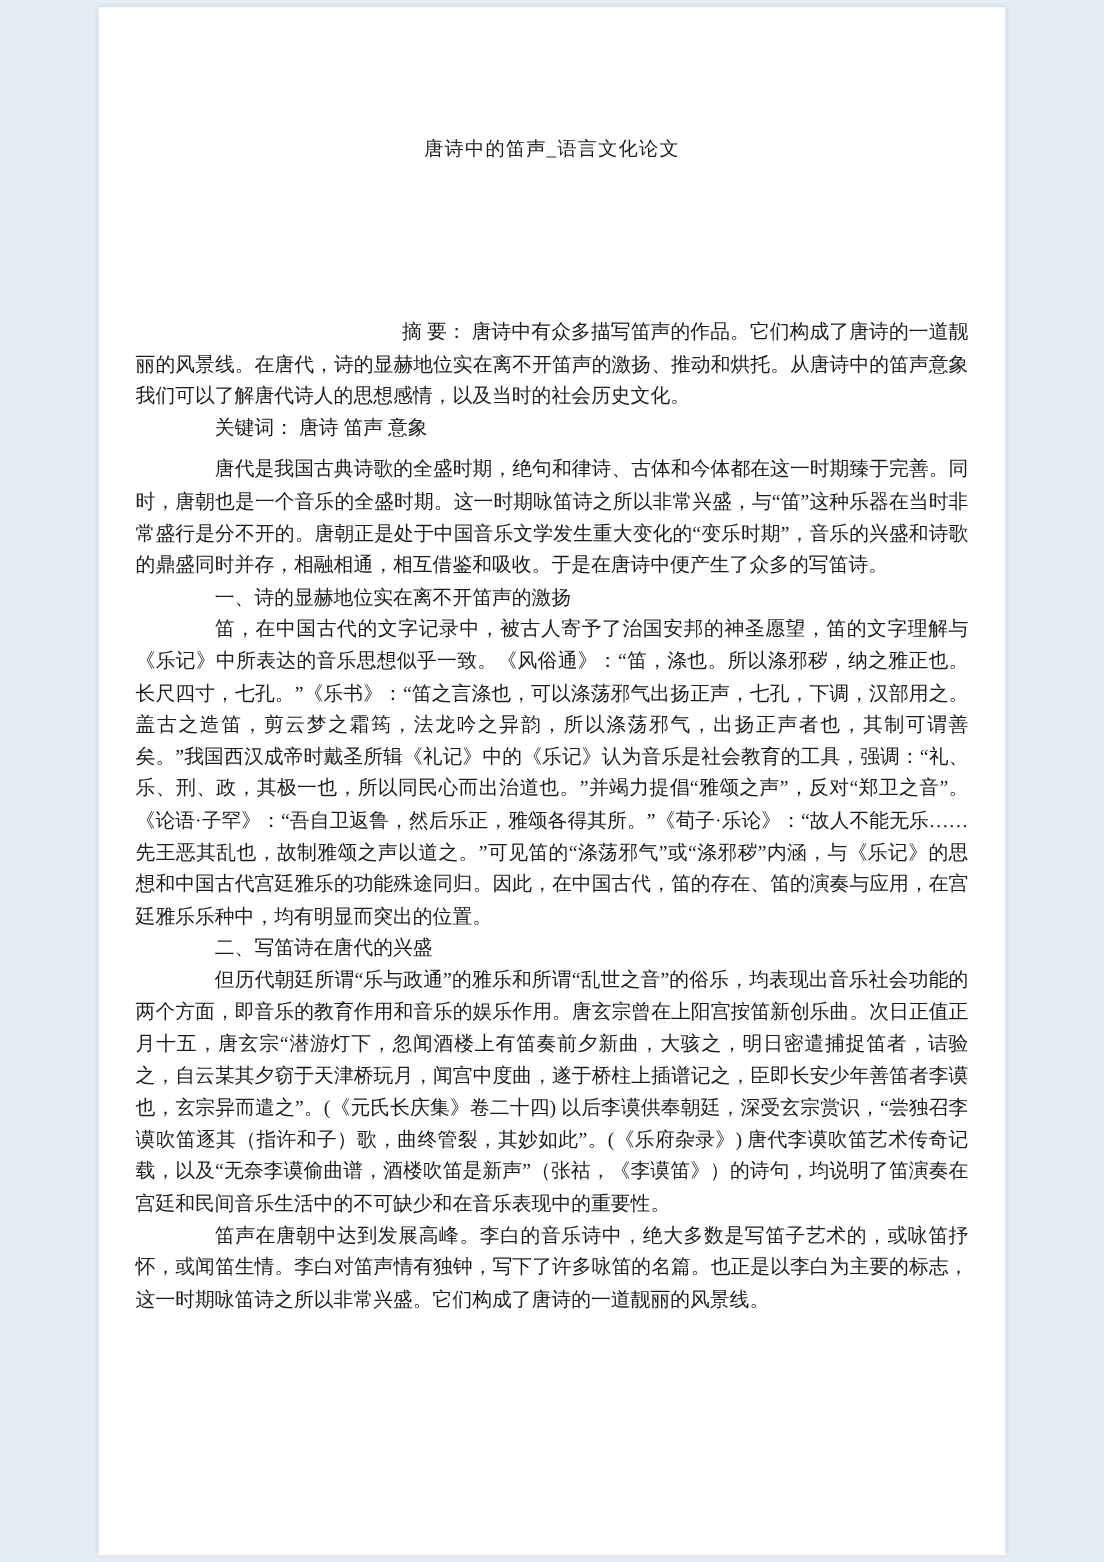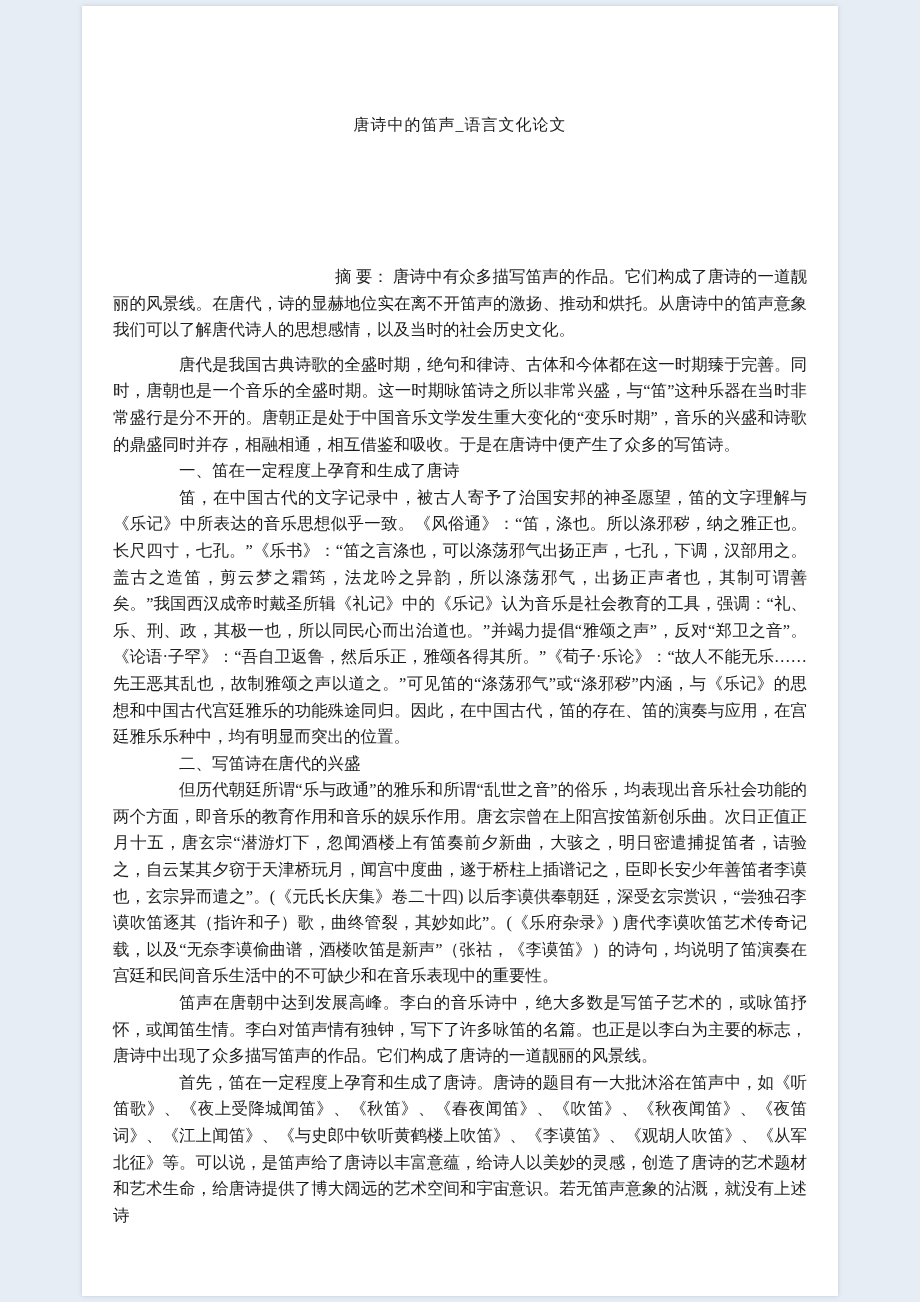--- a/index.html
+++ b/index.html
@@ -51,29 +51,29 @@
 </head>
 <body>
 
 <div class="viewport">
   <div class="page">
 
     <div class="doc-title">唐诗中的笛声_语言文化论文</div>
 
     <p class="t-abs">摘  要：  唐诗中有众多描写笛声的作品。它们构成了唐诗的一道靓丽的风景线。在唐代，诗的显赫地位实在离不开笛声的激扬、推动和烘托。从唐诗中的笛声意象我们可以了解唐代诗人的思想感情，以及当时的社会历史文化。</p>
 
+    <p class="t-kw">关键词：  唐诗 笛声 意象</p>
 
     <p class="t-body gap-top">唐代是我国古典诗歌的全盛时期，绝句和律诗、古体和今体都在这一时期臻于完善。同时，唐朝也是一个音乐的全盛时期。这一时期咏笛诗之所以非常兴盛，与“笛”这种乐器在当时非常盛行是分不开的。唐朝正是处于中国音乐文学发生重大变化的“变乐时期”，音乐的兴盛和诗歌的鼎盛同时并存，相融相通，相互借鉴和吸收。于是在唐诗中便产生了众多的写笛诗。</p>
 
-    <p class="t-body">一、笛在一定程度上孕育和生成了唐诗</p>
+    <p class="t-body">一、诗的显赫地位实在离不开笛声的激扬</p>
 
     <p class="t-body">笛，在中国古代的文字记录中，被古人寄予了治国安邦的神圣愿望，笛的文字理解与《乐记》中所表达的音乐思想似乎一致。《风俗通》：“笛，涤也。所以涤邪秽，纳之雅正也。长尺四寸，七孔。”《乐书》：“笛之言涤也，可以涤荡邪气出扬正声，七孔，下调，汉部用之。盖古之造笛，剪云梦之霜筠，法龙吟之异韵，所以涤荡邪气，出扬正声者也，其制可谓善矣。”我国西汉成帝时戴圣所辑《礼记》中的《乐记》认为音乐是社会教育的工具，强调：“礼、乐、刑、政，其极一也，所以同民心而出治道也。”并竭力提倡“雅颂之声”，反对“郑卫之音”。《论语·子罕》：“吾自卫返鲁，然后乐正，雅颂各得其所。”《荀子·乐论》：“故人不能无乐……先王恶其乱也，故制雅颂之声以道之。”可见笛的“涤荡邪气”或“涤邪秽”内涵，与《乐记》的思想和中国古代宫廷雅乐的功能殊途同归。因此，在中国古代，笛的存在、笛的演奏与应用，在宫廷雅乐乐种中，均有明显而突出的位置。</p>
 
     <p class="t-body">二、写笛诗在唐代的兴盛</p>
 
     <p class="t-body">但历代朝廷所谓“乐与政通”的雅乐和所谓“乱世之音”的俗乐，均表现出音乐社会功能的两个方面，即音乐的教育作用和音乐的娱乐作用。唐玄宗曾在上阳宫按笛新创乐曲。次日正值正月十五，唐玄宗“潜游灯下，忽闻酒楼上有笛奏前夕新曲，大骇之，明日密遣捕捉笛者，诘验之，自云某其夕窃于天津桥玩月，闻宫中度曲，遂于桥柱上插谱记之，臣即长安少年善笛者李谟也，玄宗异而遣之”。(《元氏长庆集》卷二十四) 以后李谟供奉朝廷，深受玄宗赏识，“尝独召李谟吹笛逐其（指许和子）歌，曲终管裂，其妙如此”。(《乐府杂录》) 唐代李谟吹笛艺术传奇记载，以及“无奈李谟偷曲谱，酒楼吹笛是新声”（张祜，《李谟笛》）的诗句，均说明了笛演奏在宫廷和民间音乐生活中的不可缺少和在音乐表现中的重要性。</p>
 
-    <p class="t-body">笛声在唐朝中达到发展高峰。李白的音乐诗中，绝大多数是写笛子艺术的，或咏笛抒怀，或闻笛生情。李白对笛声情有独钟，写下了许多咏笛的名篇。也正是以李白为主要的标志，唐诗中出现了众多描写笛声的作品。它们构成了唐诗的一道靓丽的风景线。</p>
+    <p class="t-body">笛声在唐朝中达到发展高峰。李白的音乐诗中，绝大多数是写笛子艺术的，或咏笛抒怀，或闻笛生情。李白对笛声情有独钟，写下了许多咏笛的名篇。也正是以李白为主要的标志，这一时期咏笛诗之所以非常兴盛。它们构成了唐诗的一道靓丽的风景线。</p>
 
-    <p class="t-body">首先，笛在一定程度上孕育和生成了唐诗。唐诗的题目有一大批沐浴在笛声中，如《听笛歌》、《夜上受降城闻笛》、《秋笛》、《春夜闻笛》、《吹笛》、《秋夜闻笛》、《夜笛词》、《江上闻笛》、《与史郎中钦听黄鹤楼上吹笛》、《李谟笛》、《观胡人吹笛》、《从军北征》等。可以说，是笛声给了唐诗以丰富意蕴，给诗人以美妙的灵感，创造了唐诗的艺术题材和艺术生命，给唐诗提供了博大阔远的艺术空间和宇宙意识。若无笛声意象的沾溉，就没有上述诗</p>
 
   </div>
 </div>
 
 </body></html>

